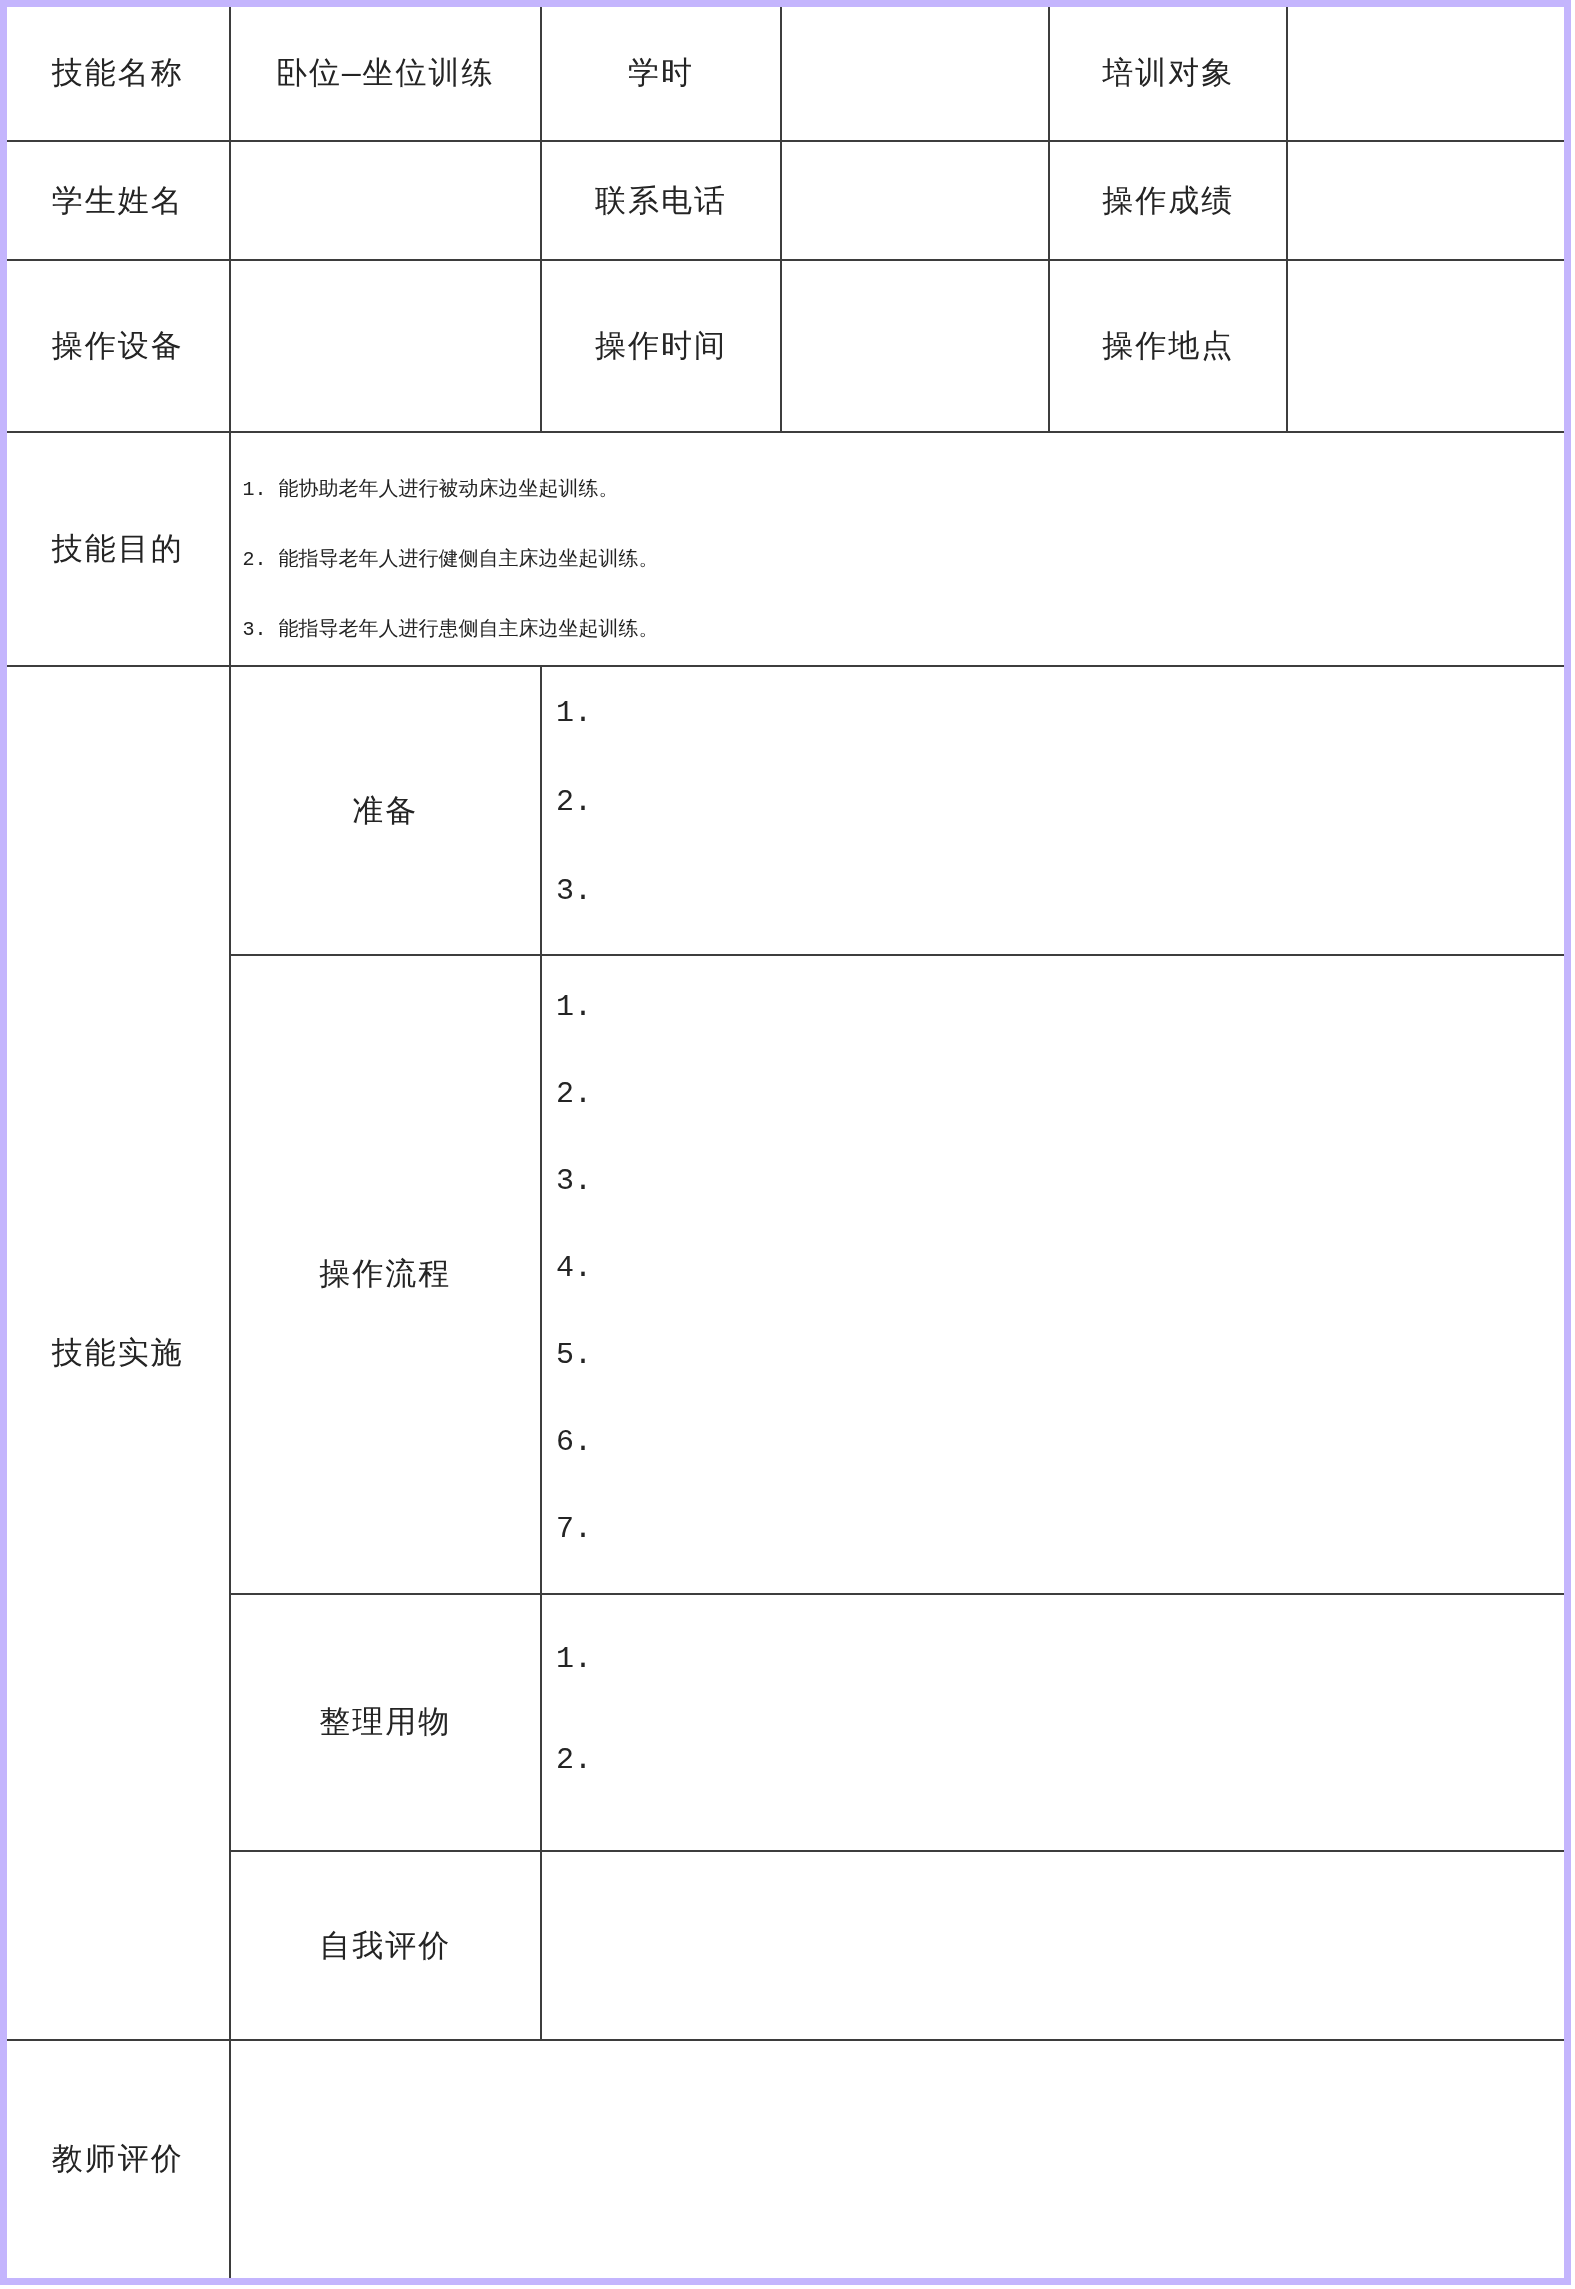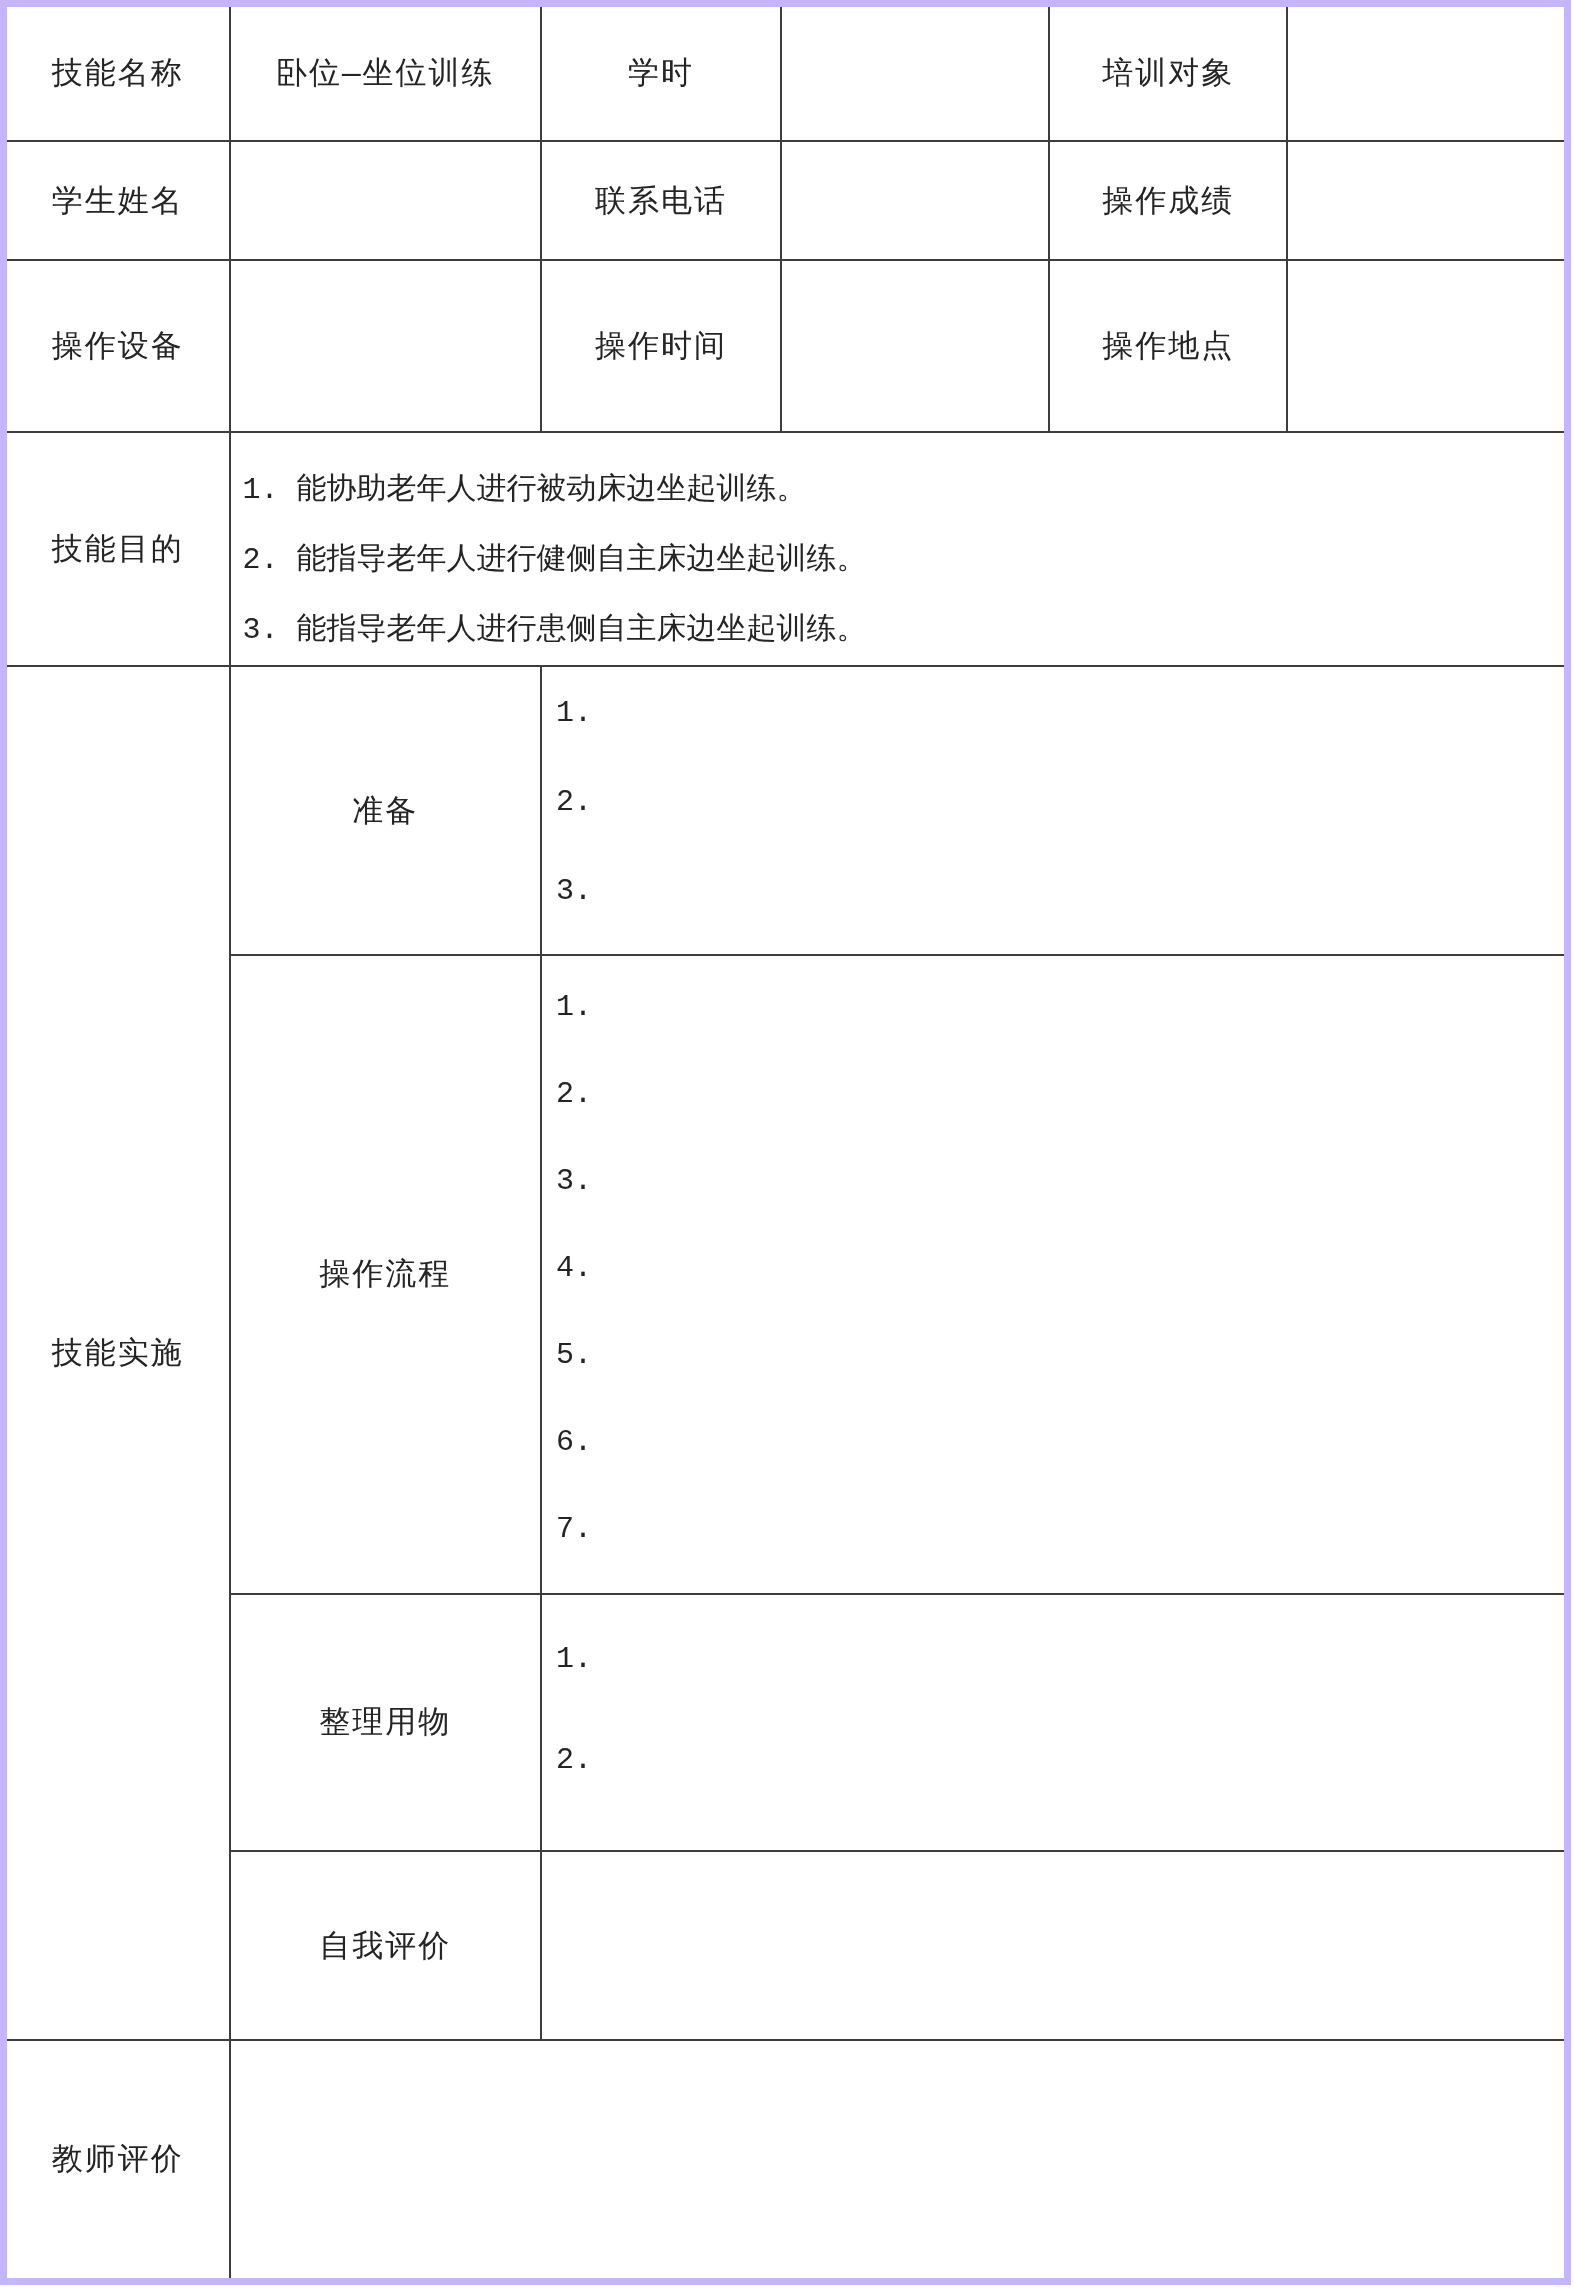--- a/index.html
+++ b/index.html
@@ -32,21 +32,21 @@
     letter-spacing: 2px;
     white-space: nowrap;
   }
   td.content {
     text-align: left;
     vertical-align: top;
   }
   
   td.goals {
     padding: 22px 10px 0 12px;
-    font-size: 30px;
+    font-size: 20px;
   }
   td.goals div {
     line-height: 70px;
     white-space: nowrap;
   }
   
   td.sec div {
     font-size: 30px;
     padding-left: 14px;
     white-space: nowrap;

